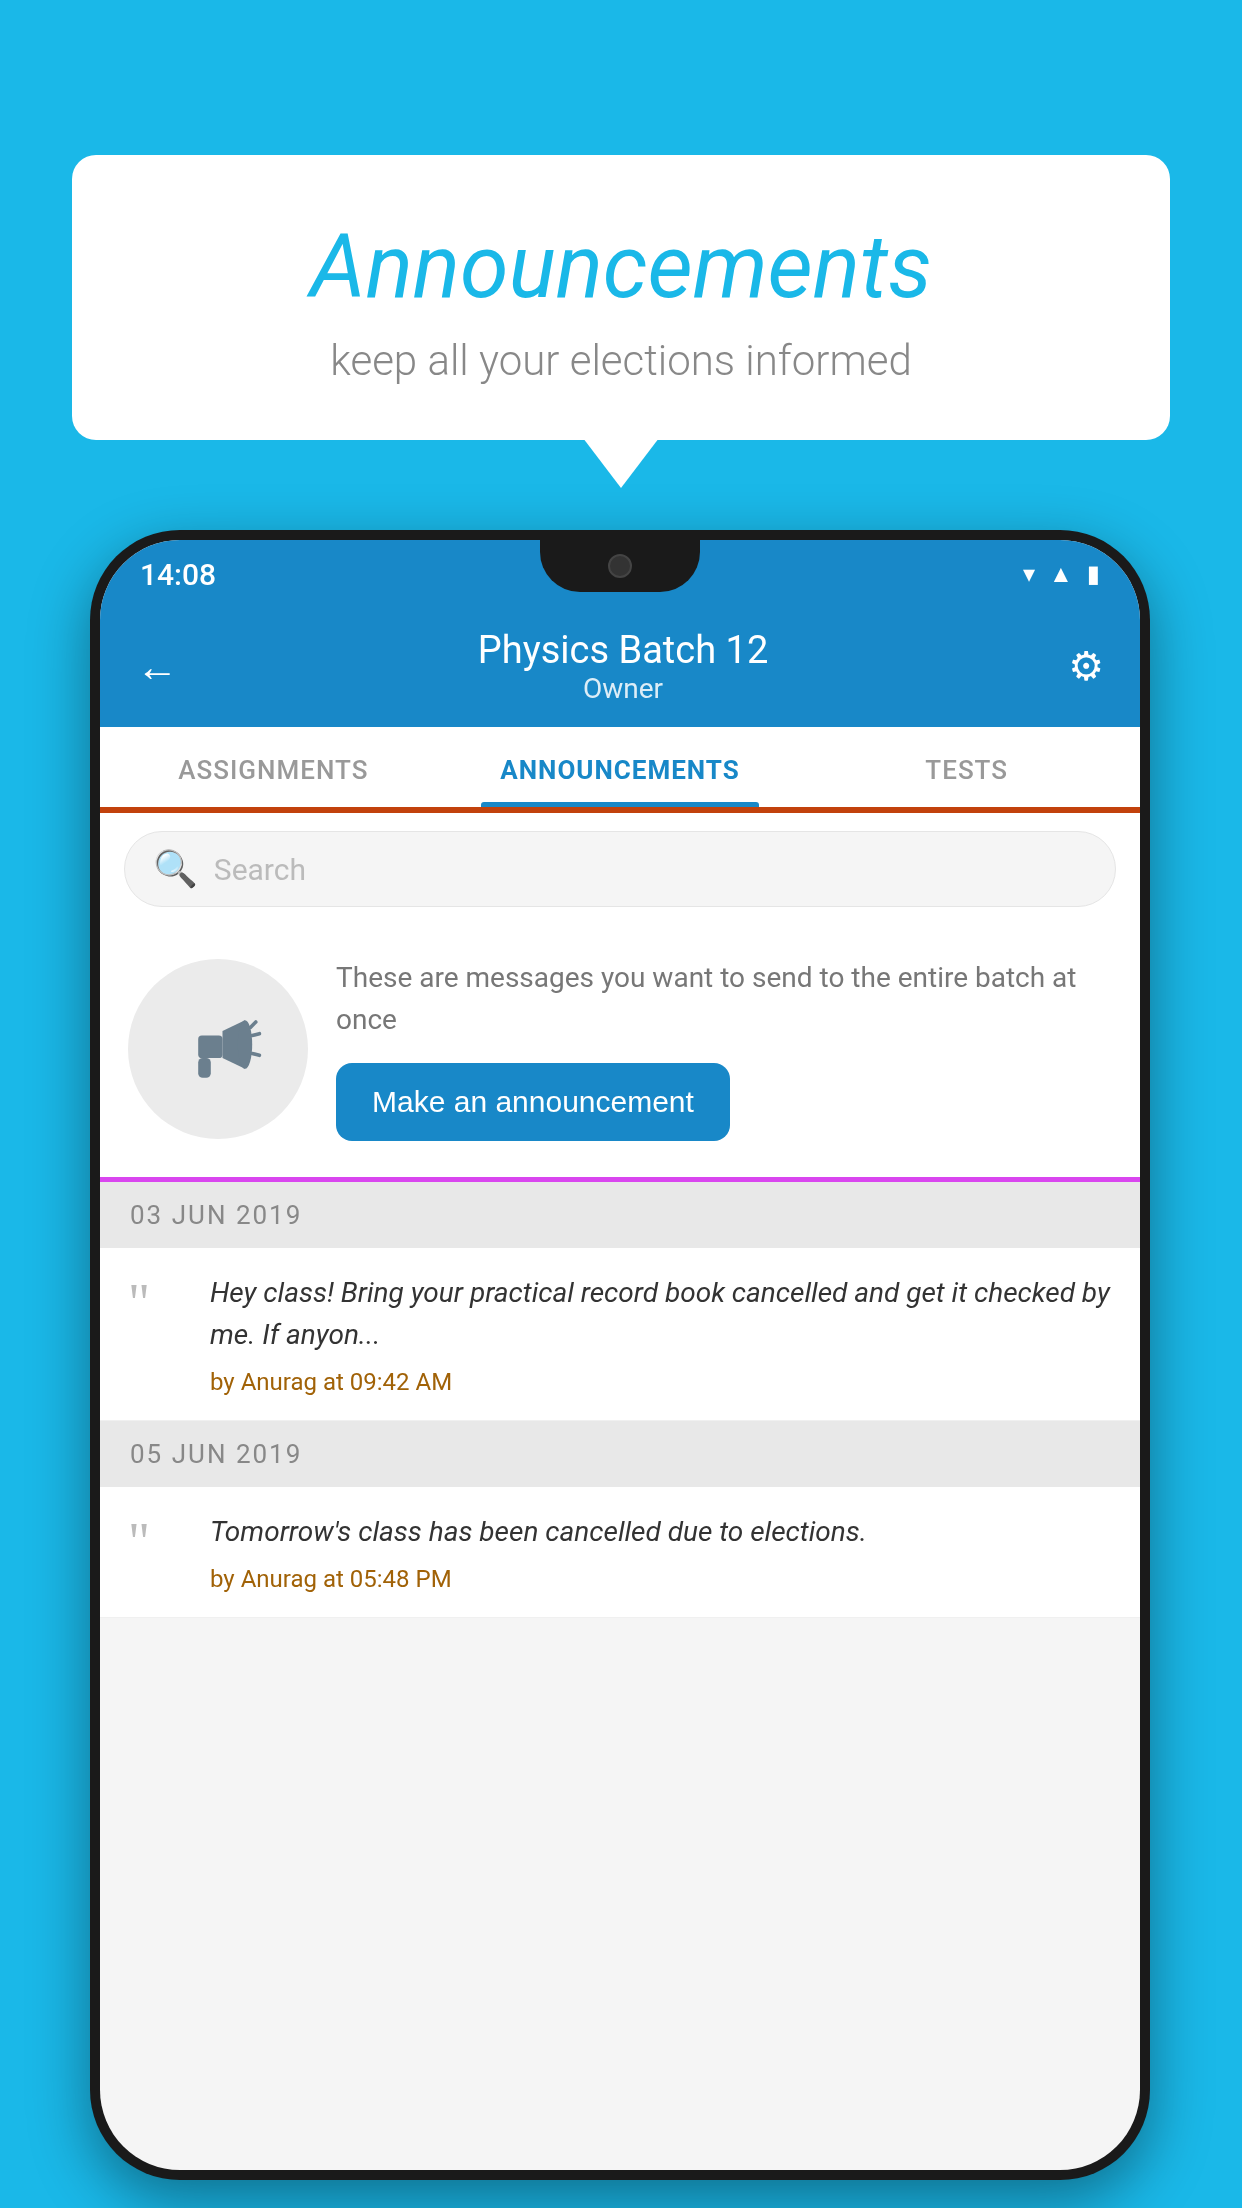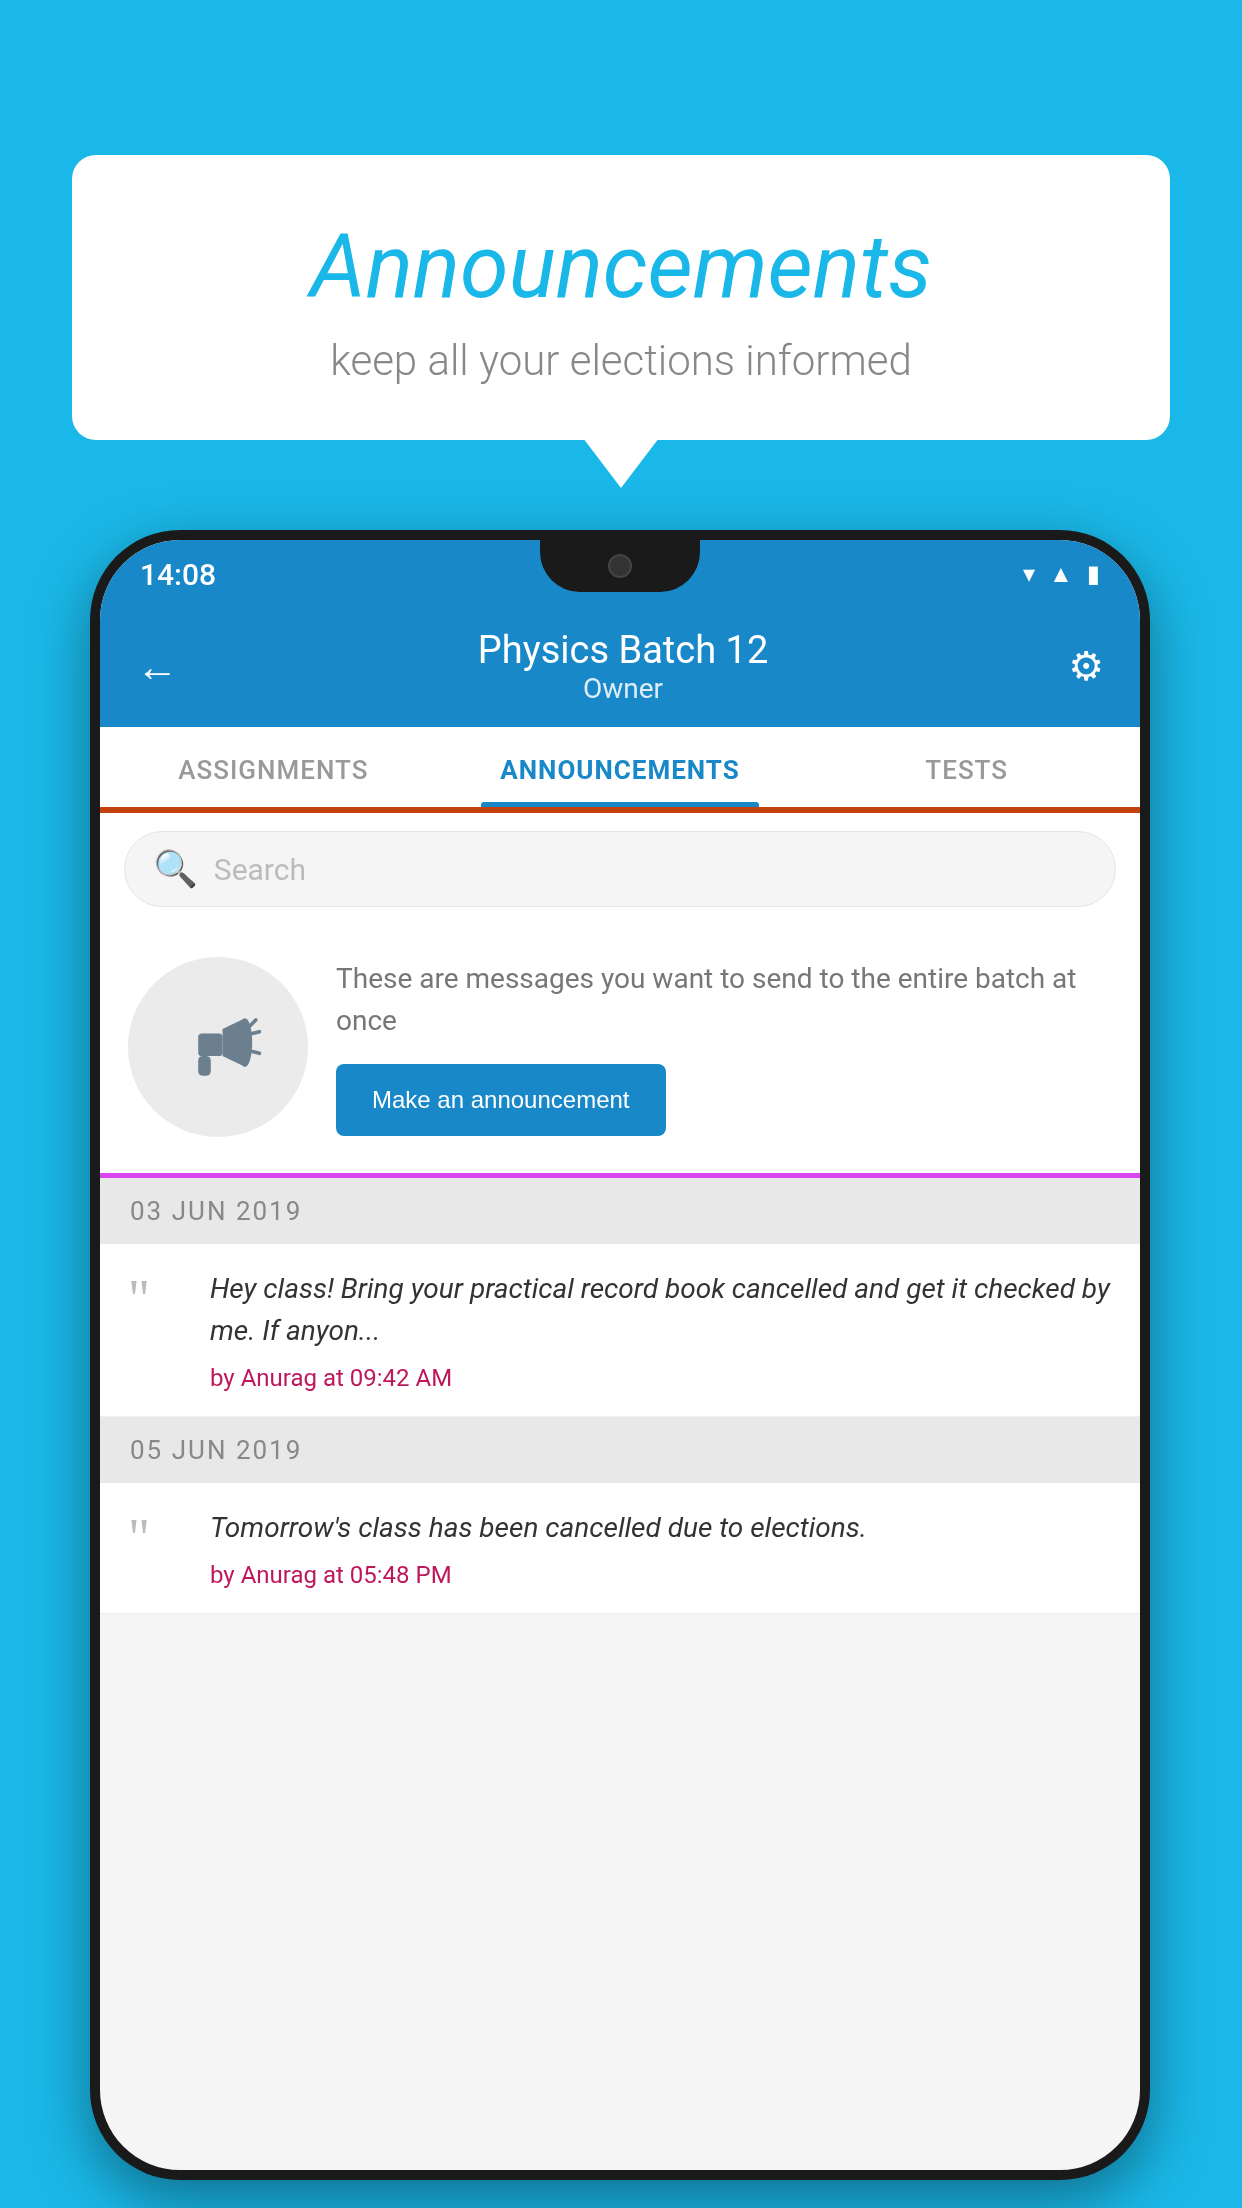--- a/index.html
+++ b/index.html
@@ -271,23 +271,23 @@
       font-size: 28px;
       color: #777;
       line-height: 1.5;
       margin-bottom: 22px;
     }
 
     .announce-btn {
       background: #1888c8;
       color: white;
       border: none;
-      border-radius: 8px;
+      border-radius: 16px;
       padding: 22px 36px;
-      font-size: 24px;
+      font-size: 30px;
       cursor: pointer;
       font-weight: 500;
     }
 
     
     .date-divider {
       background: #e8e8e8;
       padding: 18px 30px;
       font-size: 26px;
       color: #888;
@@ -322,21 +322,21 @@
     .announcement-text {
       font-size: 28px;
       color: #333;
       font-style: italic;
       line-height: 1.5;
       margin-bottom: 12px;
     }
 
     .announcement-meta {
       font-size: 24px;
-      color: #be185d;
+      color: #a16207;
     }
   </style>
 </head>
 <body>
 
 <div class="speech-bubble-wrapper">
   <div class="speech-bubble">
     <div class="speech-bubble-title">Announcements</div>
     <div class="speech-bubble-subtitle">keep all your elections informed</div>
   </div>

